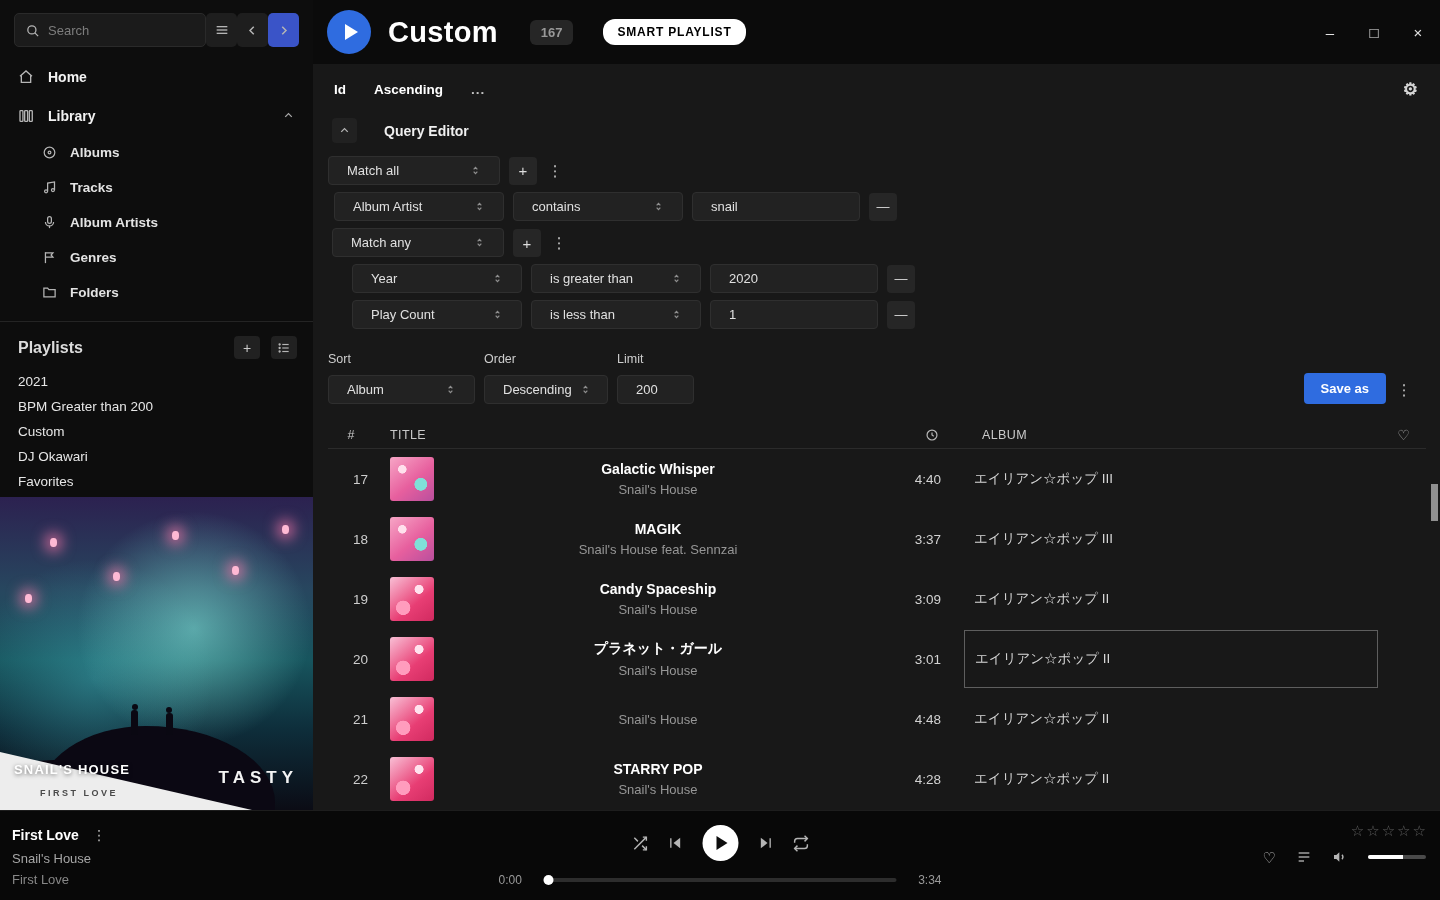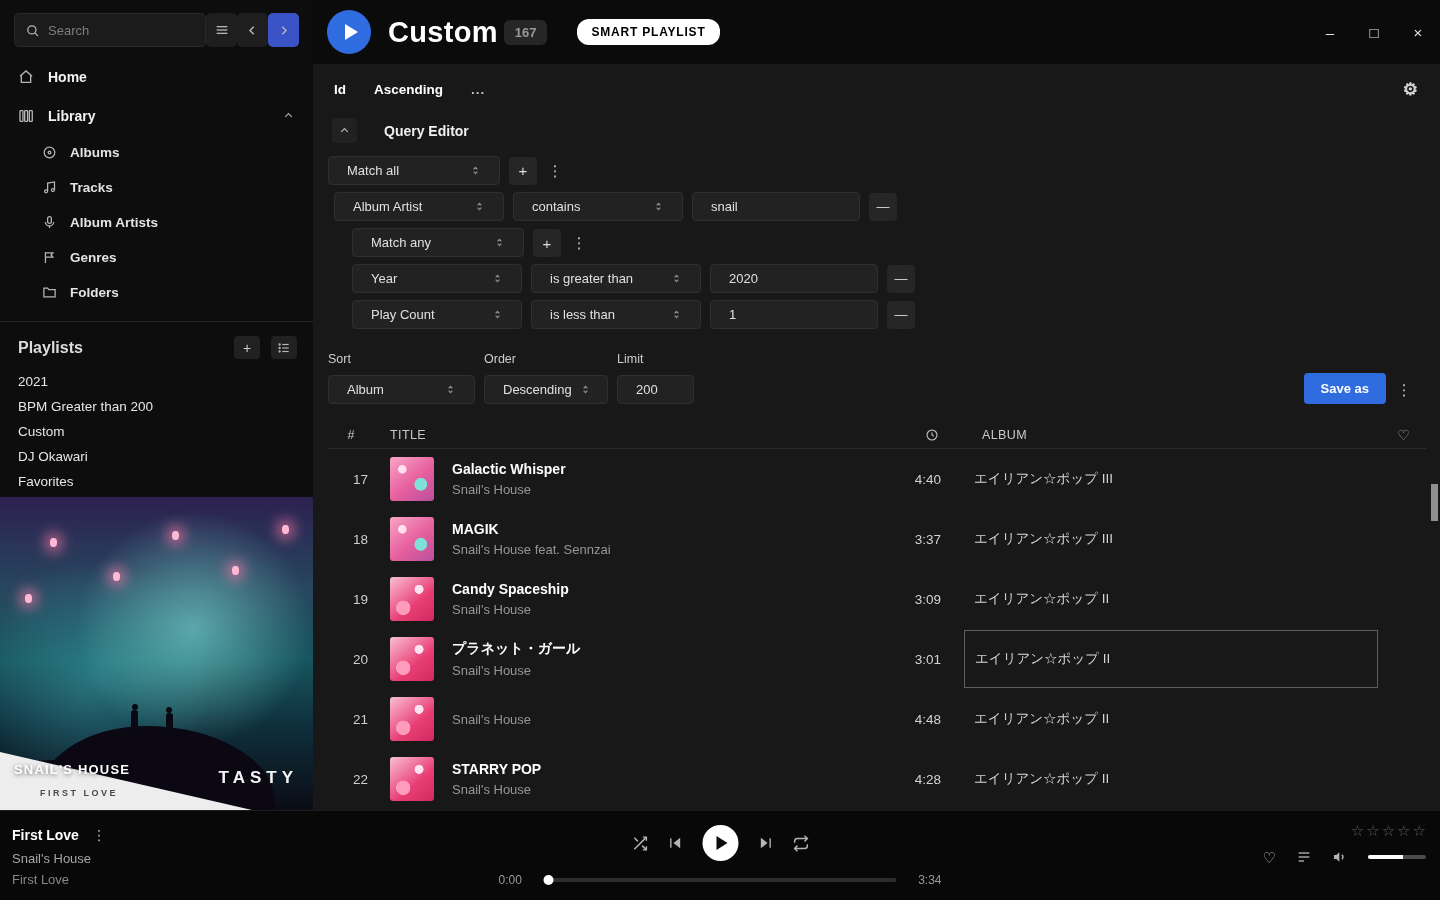--- a/index.html
+++ b/index.html
@@ -42,21 +42,21 @@
   .cov-artist { position:absolute; left:14px; bottom:33px; font-size:13px; font-weight:800; letter-spacing:1.2px; color:#fff; text-shadow:0 1px 4px rgba(0,0,0,.55); }
   .cov-album { position:absolute; left:40px; bottom:12px; font-size:9px; font-weight:700; letter-spacing:2.5px; color:#4a4a4a; }
   .cov-label { position:absolute; right:15px; bottom:22px; font-size:17px; font-weight:800; letter-spacing:5px; color:#f4f4f4; }
 
   
   .main { grid-column:2; grid-row:1; background:#181818; display:flex; flex-direction:column; position:relative; overflow:hidden; }
   .page-header { flex:none; height:64px; background:#0b0b0b; display:flex; align-items:center; padding-left:14px; }
   .play-circle { width:44px; height:44px; border-radius:50%; background:#2f6ce0; display:flex; align-items:center; justify-content:center; cursor:pointer; flex:none; }
   .play-circle .tri { width:0; height:0; border-left:13px solid #fff; border-top:8px solid transparent; border-bottom:8px solid transparent; margin-left:4px; }
   .page-title { font-size:29px; font-weight:800; color:#fff; margin-left:17px; letter-spacing:.3px; }
-  .count-badge { margin-left:6px; background:#262626; color:#999; font-size:13px; font-weight:700; padding:5px 11px; border-radius:6px; }
+  .count-badge { margin-left:32px; background:#262626; color:#999; font-size:13px; font-weight:700; padding:5px 11px; border-radius:6px; }
   .smart-pill { margin-left:30px; background:#fff; color:#000; font-size:12px; font-weight:800; letter-spacing:.8px; padding:6px 14px; border-radius:12px; }
   .win-controls { margin-left:auto; display:flex; height:100%; }
   .win-btn { width:44px; height:100%; display:flex; align-items:center; justify-content:center; color:#e3e3e3; font-size:15px; background:transparent; border:0; cursor:pointer; }
 
   .content { flex:1; padding-left:15px; position:relative; }
   .toolbar { display:flex; align-items:center; gap:28px; padding:17px 22px 12px 6px; font-size:13.5px; font-weight:700; color:#fff; }
   .toolbar .ellip { color:#c2c2c2; font-weight:800; letter-spacing:1px; cursor:pointer; }
   .toolbar .gear { margin-left:auto; color:#d4d4d4; font-size:17px; cursor:pointer; line-height:1; }
 
   .qe-head { display:flex; align-items:center; gap:27px; margin:8px 0 13px 4px; }
@@ -64,42 +64,42 @@
   .qe-title { font-size:14px; font-weight:600; color:#f0f0f0; }
 
   .ctl { height:29px; background:#222; border:1px solid #2f2f2f; border-radius:4px; color:#e0e0e0; font-size:13px; display:flex; align-items:center; padding:0 18px; }
   .select { justify-content:space-between; gap:8px; cursor:pointer; }
   .select .sort-arrows { color:#8f8f8f; display:flex; }
   .ctl input { background:transparent; border:0; outline:none; color:#e0e0e0; font-size:13px; width:100%; font-family:inherit; }
   .qrow { display:flex; align-items:center; gap:9px; margin-bottom:7px; }
   .sq-btn { width:28px; height:28px; background:#262626; border:none; border-radius:4px; color:#ddd; display:flex; align-items:center; justify-content:center; font-size:15px; cursor:pointer; }
   .dots-btn { width:18px; height:28px; color:#c9c9c9; display:flex; align-items:center; justify-content:center; font-size:15px; background:transparent; border:0; cursor:pointer; }
   .w-match { width:172px; } .w-field { width:170px; } .w-op { width:170px; } .w-val { width:168px; }
-  .ind-6 { margin-left:6px; } .ind-10 { margin-left:24px;align-items:flex-end; } .ind-24 { margin-left:24px; }
+  .ind-6 { margin-left:6px; } .ind-10 { margin-left:4px;align-items:flex-end; } .ind-24 { margin-left:24px; }
 
   .sort-row { display:flex; align-items:flex-end; gap:9px; margin-top:23px; padding-right:27px; }
   .field-group { display:flex; flex-direction:column; gap:9px; }
   .field-label { font-size:12.5px; color:#cdcdcd; }
   .w-sort { width:147px; } .w-order { width:124px; } .w-limit { width:77px; }
   .save-btn { margin-left:auto; background:#2f6ce0; color:#fff; border:0; border-radius:4px; font-size:13px; font-weight:700; padding:8px 17px; cursor:pointer; }
 
   .table { margin-top:17px; padding-right:14px; }
   .t-grid { display:grid; grid-template-columns:46px 60px 447px 60px 440px 45px; align-items:center; }
   .t-head { height:28px; border-bottom:1px solid #2b2b2b; color:#c9c9c9; font-size:12.5px; }
   .th-num { text-align:center; }
   .th-title { grid-column:2 / 4; padding-left:16px; letter-spacing:.4px; }
   .th-time { text-align:right; padding-right:2px; color:#b9b9b9; }
   .th-album { padding-left:41px; letter-spacing:.4px; }
   .th-heart { text-align:center; color:#9b9b9b; font-size:14px; }
   .t-row { height:60px; cursor:pointer; }
   .t-num { text-align:right; padding-right:6px; color:#cdcdcd; font-size:13.5px; }
   .t-art { width:44px; height:44px; border-radius:3px; margin-left:16px; }
   .art-iii { background:radial-gradient(circle at 28% 28%, #ffe0ec 9%, transparent 10%), radial-gradient(circle at 70% 62%, #7fe0d8 15%, transparent 16%), linear-gradient(140deg,#f7a6c6,#e75f9e 55%,#b94f9e); }
   .art-ii { background:radial-gradient(circle at 66% 28%, #ffe2ee 10%, transparent 11%), radial-gradient(circle at 30% 70%, #ff9cbd 16%, transparent 17%), linear-gradient(140deg,#f9c0d6,#e83e74 60%,#d12a60); }
-  .t-titlecell { padding-left:18px; }
+  .t-titlecell { padding-left:1px;text-align:center; }
   .t-title { font-size:14px; font-weight:600; color:#fff; margin-bottom:5px; }
   .t-artist { font-size:13px; color:#969696; }
   .t-time { text-align:right; color:#d2d2d2; font-size:13.5px; }
   .album-box { height:58px; display:flex; align-items:center; margin-left:23px; width:414px; padding-left:10px; color:#d5d5d5; font-size:13.5px; }
   .album-box.focused { border:1px solid #5e5e5e; }
   .scroll-thumb { position:absolute; right:2px; top:420px; width:7px; height:37px; background:#909090; }
 
   
   .player { grid-column:1 / 3; grid-row:2; background:#080808; border-top:1px solid #1d1d1d; position:relative; }
   .player-left { position:absolute; left:12px; top:16px; }

